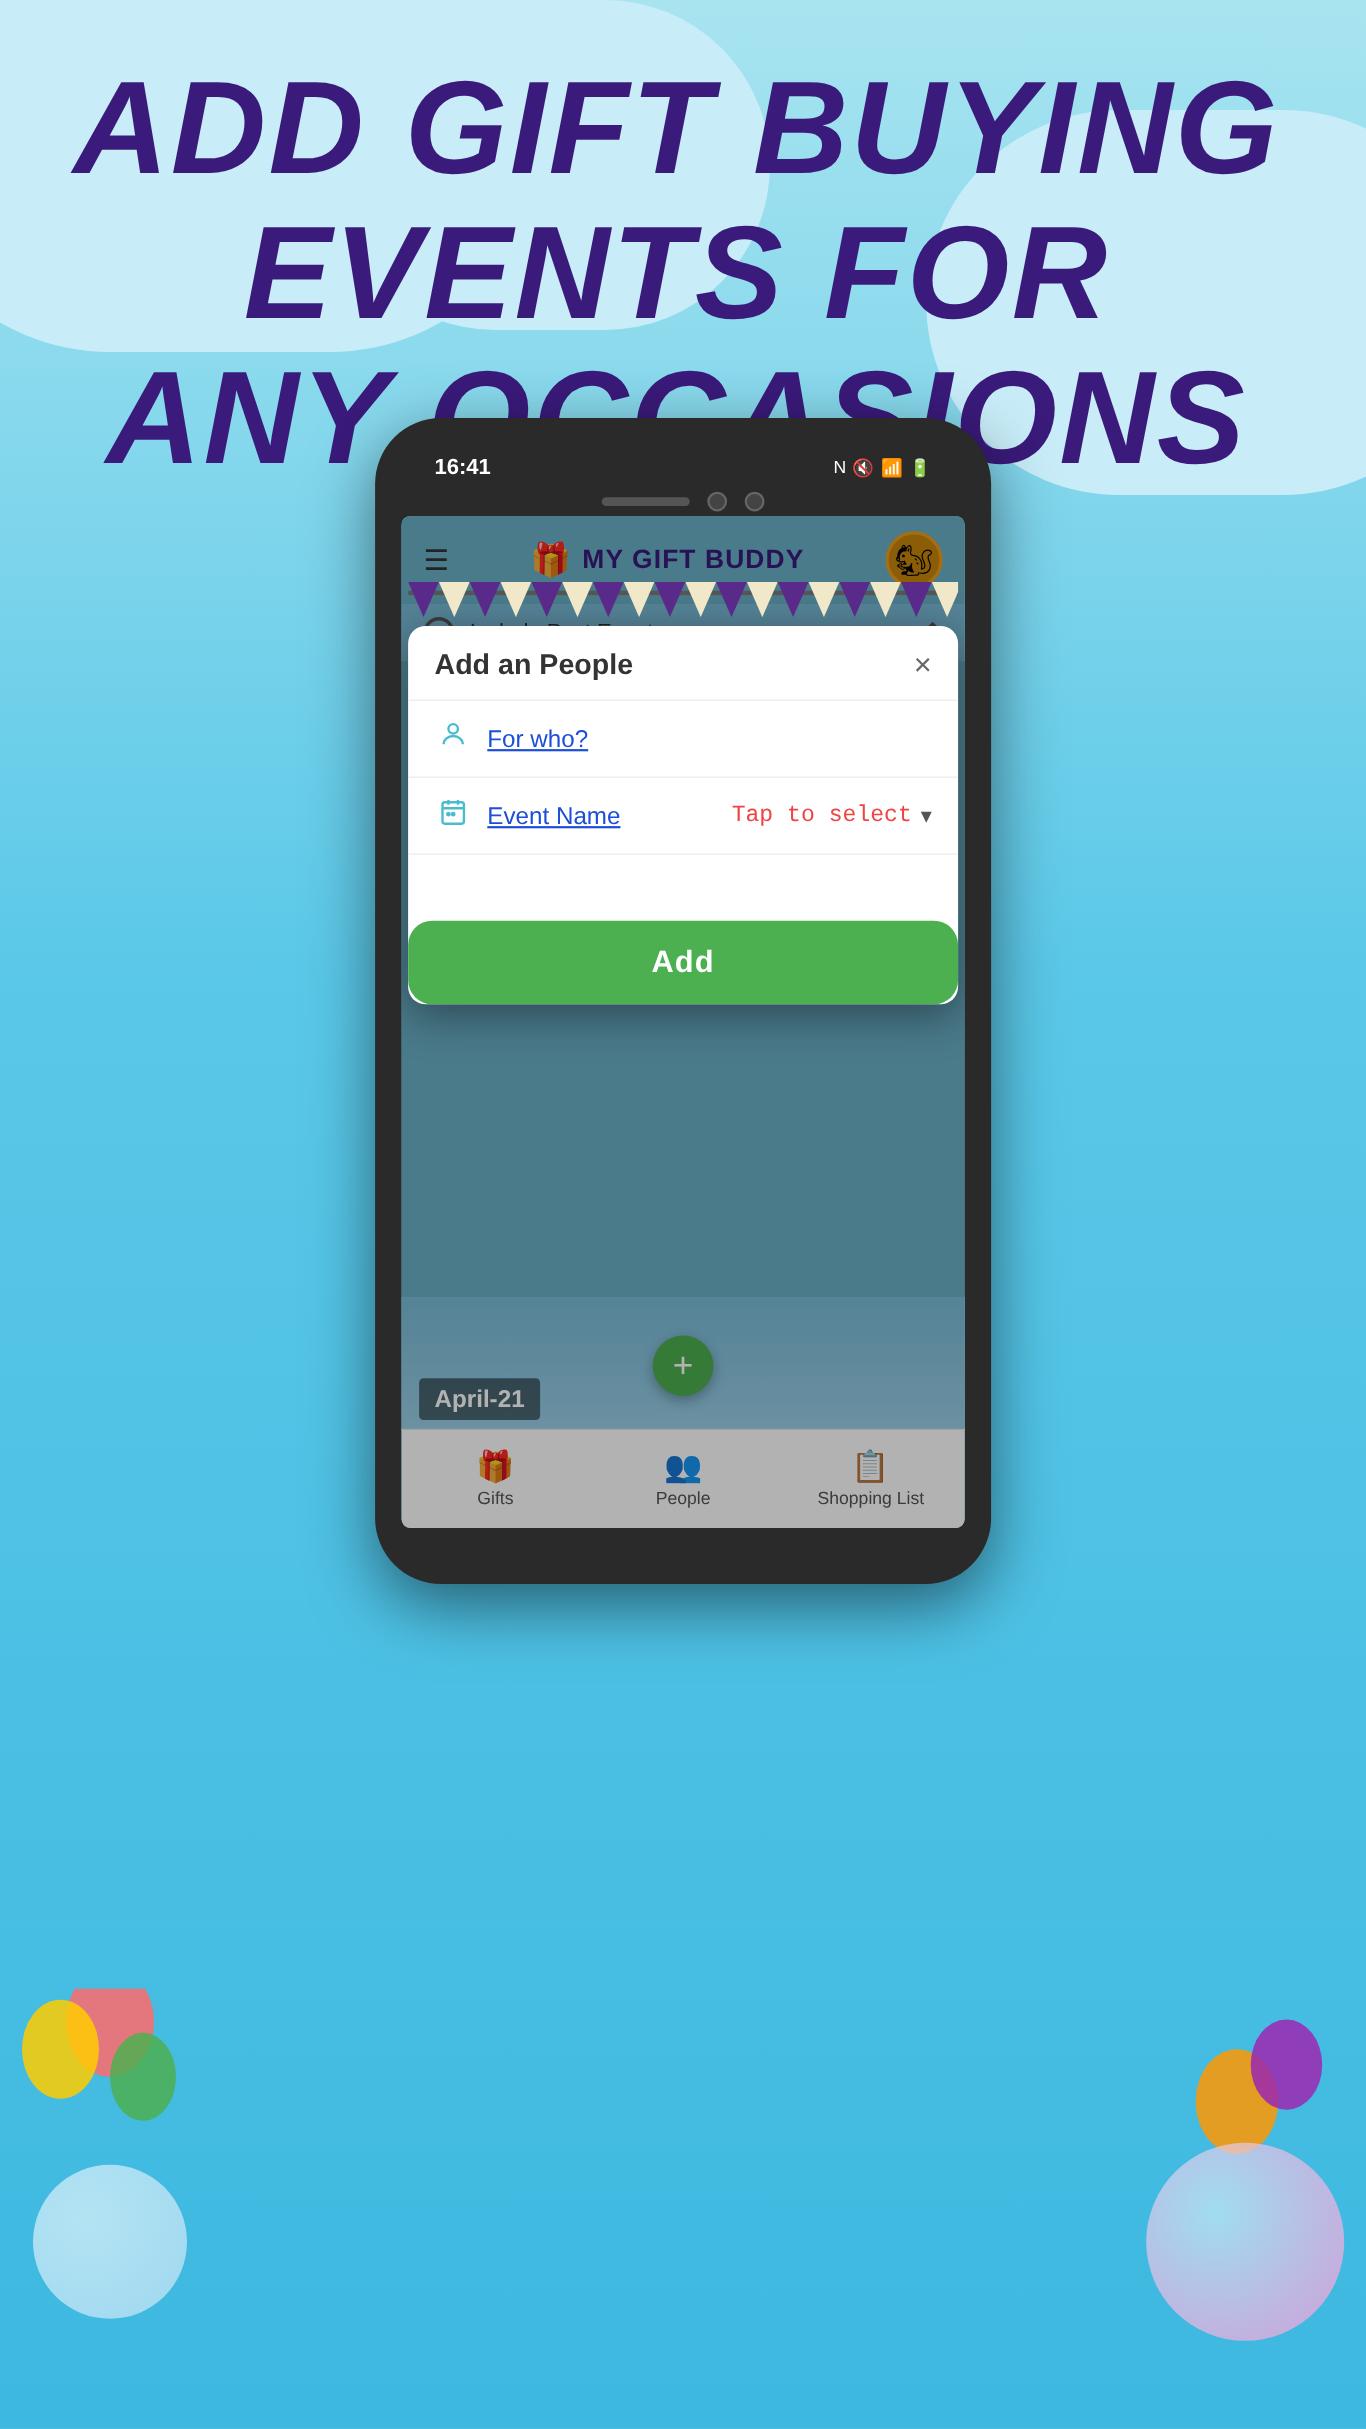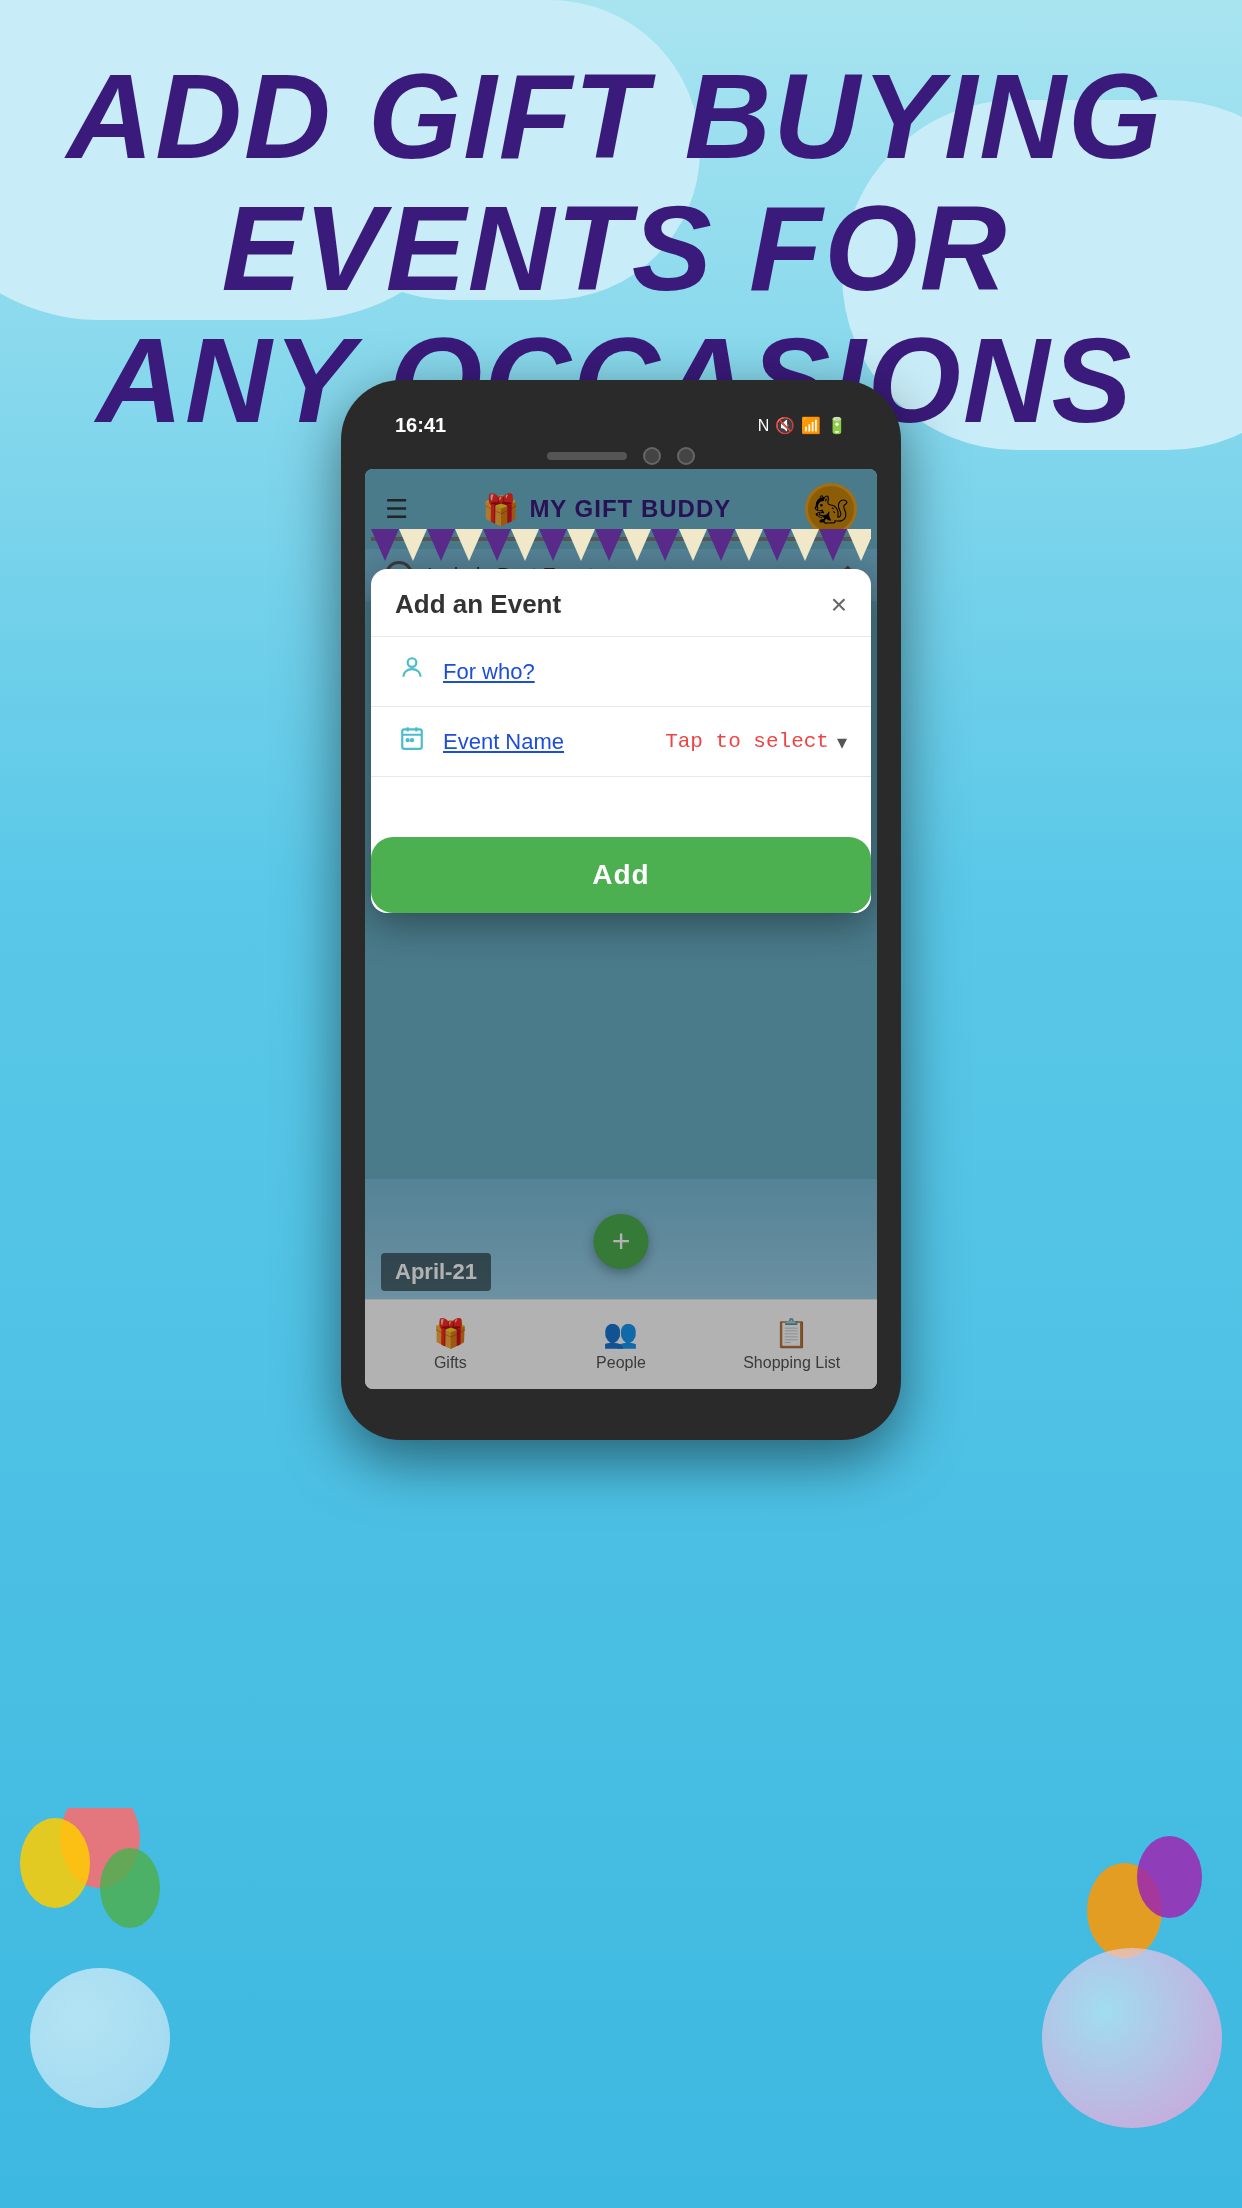--- a/index.html
+++ b/index.html
@@ -503,21 +503,21 @@
             <div class="pennant pennant-purple"></div>
             <div class="pennant pennant-white"></div>
             <div class="pennant pennant-purple"></div>
             <div class="pennant pennant-white"></div>
           </div>
       </div>
 
       <div class="modal-dialog">
 
         <div class="modal-header">
-          <span class="modal-title">Add an Event</span>
+          <span class="modal-title">Add an People</span>
           <span class="modal-close">×</span>
         </div>
 
         <div class="modal-body">
 
           <div class="form-row">
             <span class="field-icon">
               <svg width="26" height="26" viewBox="0 0 24 24" fill="none" stroke="#4abccc" stroke-width="2">
                 <circle cx="12" cy="7" r="4"></circle>
                 <path d="M4 20c0-4 3.6-7 8-7s8 3 8 7"></path>

